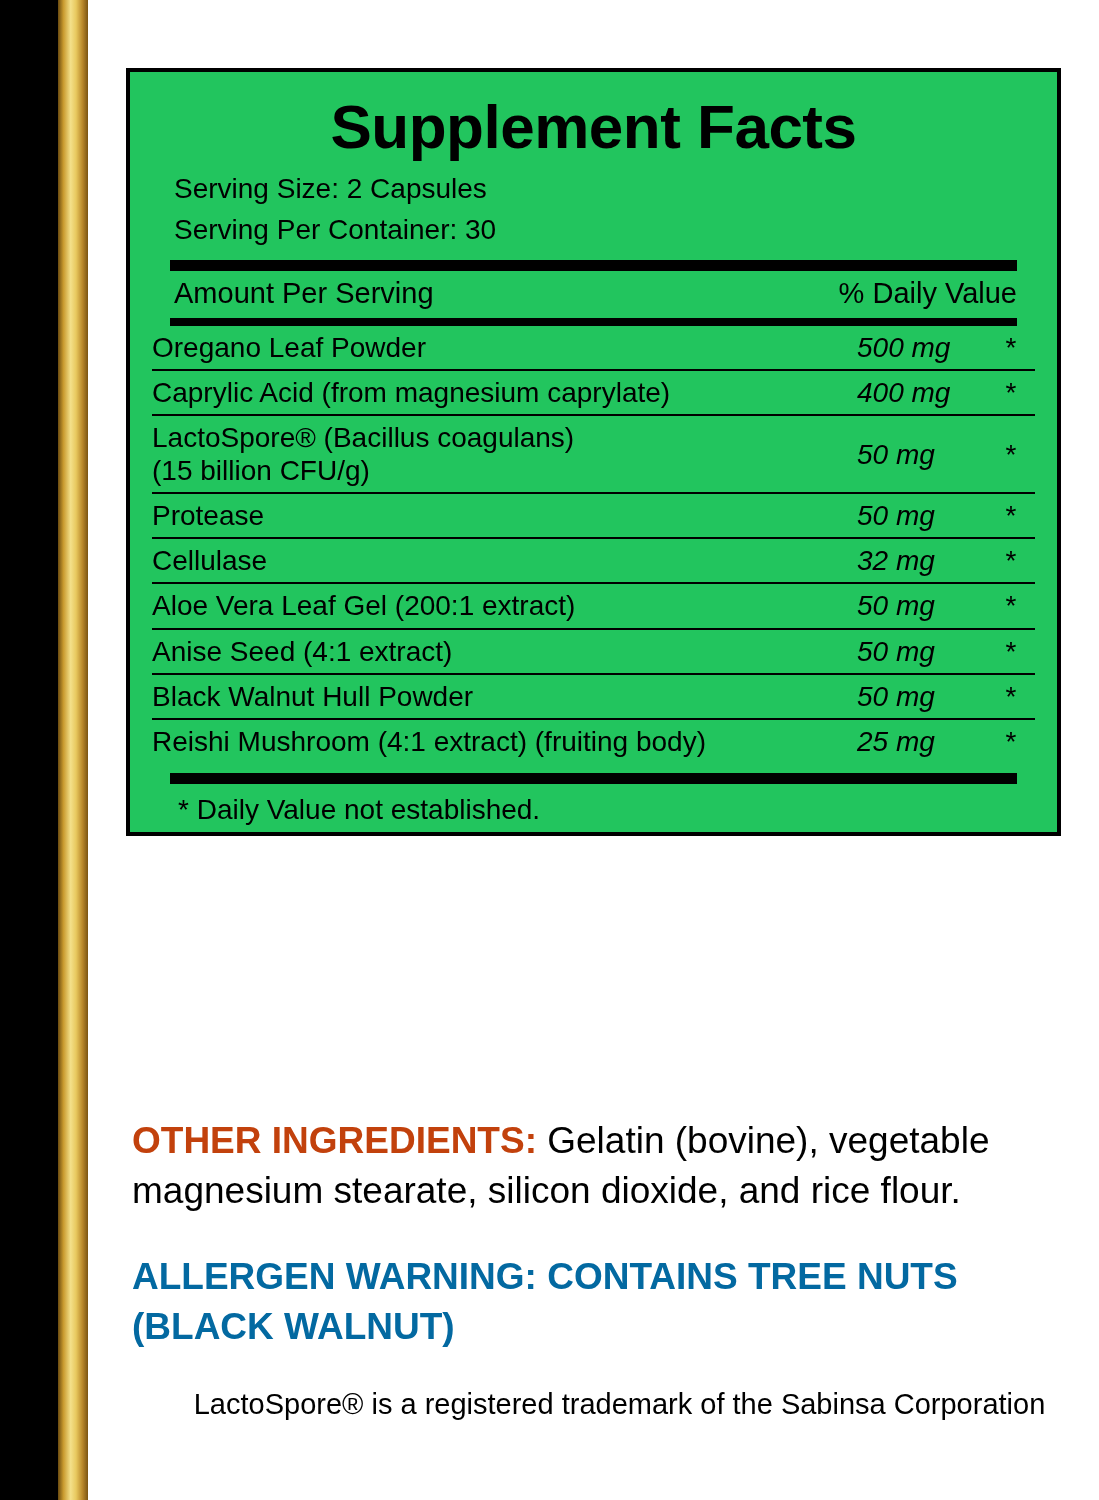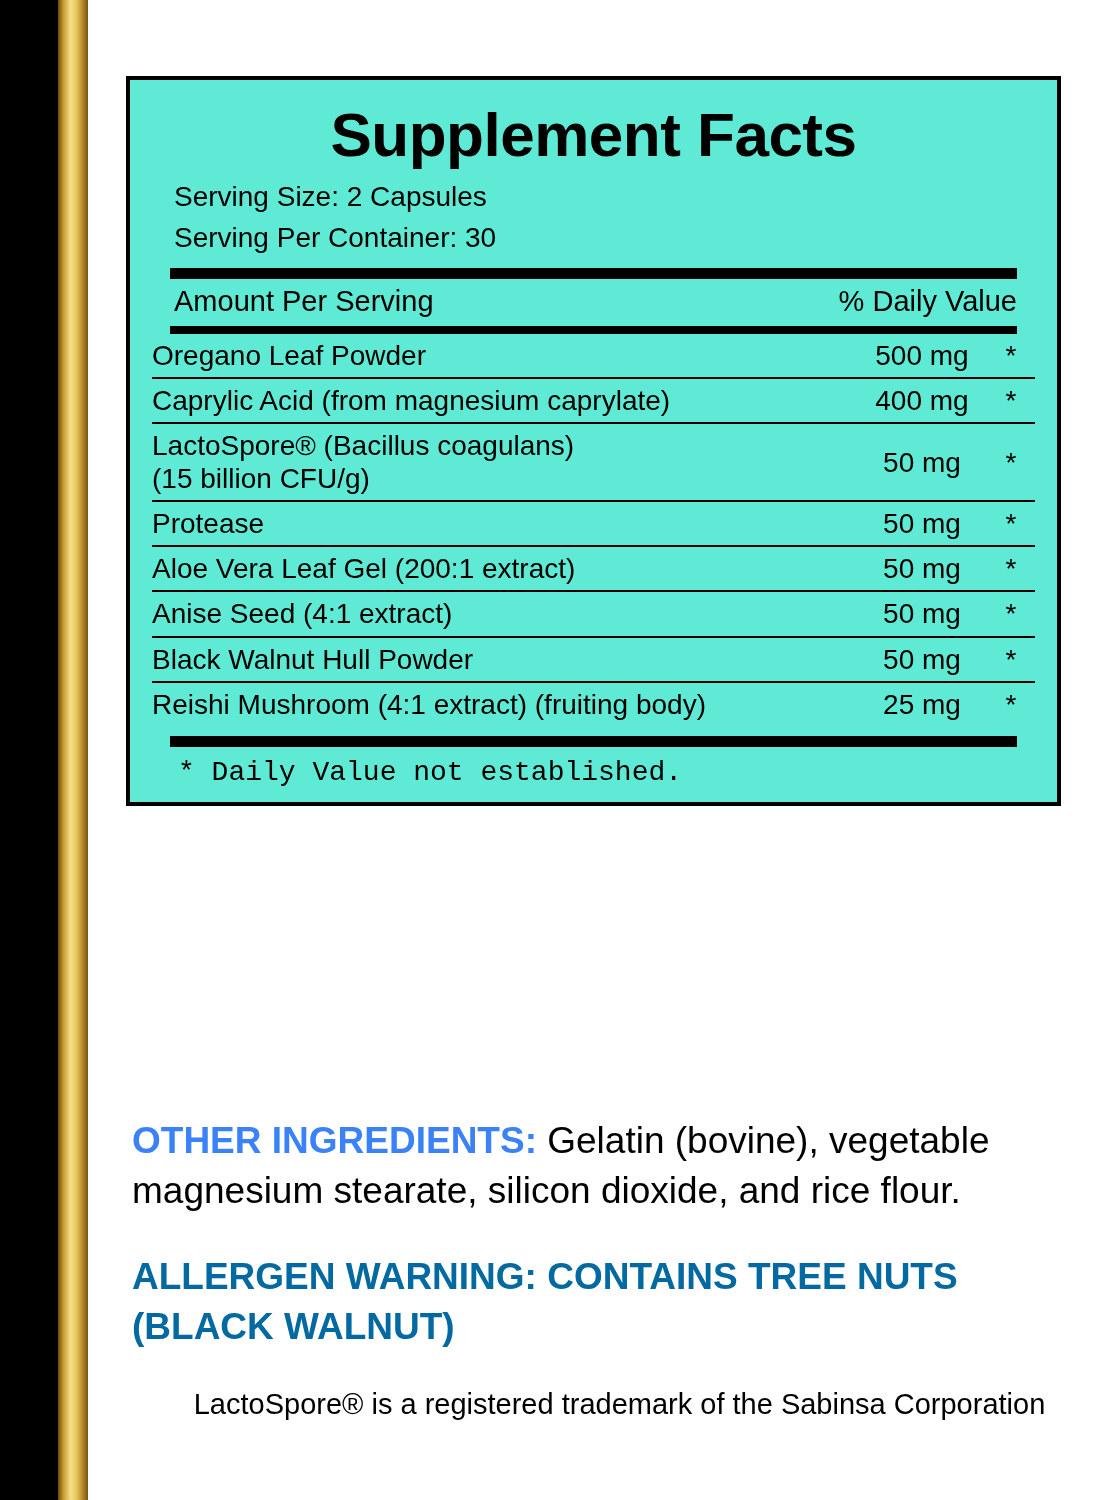--- a/index.html
+++ b/index.html
@@ -54,26 +54,26 @@
     left: 114px;
     top: 0;
     width: 985px;
     height: 1500px;
   }
 
   
   .sf-panel {
     position: absolute;
     left: 12px;
-    top: 76px;
+    top: 68px;
     width: 935px;
     border: 4px solid #000000;
-    background: #5eead4;
+    background: #22c55e;
     box-sizing: border-box;
-    padding: 14px 22px 14px 22px;
+    padding: 14px 22px 6px 22px;
   }
 
   .sf-title {
     font-size: 62px;
     font-weight: bold;
     text-align: center;
     letter-spacing: -0.5px;
     line-height: 1.05;
     margin: 8px 0 10px 0;
   }
@@ -117,51 +117,51 @@
   }
   table.ing tr:last-child td {
     border-bottom: none;
   }
   td.ing-name {
     padding-left: 22px;
     white-space: nowrap;
     margin-left: 28px;
   }
   td.ing-amt {
-    text-align: center;
+    text-align: left;
     white-space: nowrap;
     padding-right: 14px;
     width: 130px;
+    font-style: italic;
   }
   td.ing-dv {
     text-align: center;
     width: 48px;
     padding-right: 18px;
   }
   .sub-line {
     display: block;
   }
 
   .footnote {
     font-size: 28px;
     padding: 10px 0 0 26px;
-    font-family: Liberation Mono, monospace;
   }
 
   
   .other-ing {
     position: absolute;
     left: 18px;
     top: 1116px;
     width: 960px;
     font-size: 37px;
     line-height: 1.35;
   }
   .label-gold {
-    color: #3b82f6;
+    color: #c2410c;
     font-weight: bold;
   }
 
   .allergen {
     position: absolute;
     left: 18px;
     top: 1252px;
     width: 960px;
     font-size: 37px;
     line-height: 1.35;
@@ -219,20 +219,25 @@
             <td class="ing-name"><span>LactoSpore® (Bacillus coagulans)</span><span class="sub-line">(15 billion CFU/g)</span></td>
             <td class="ing-amt">50 mg</td>
             <td class="ing-dv">*</td>
           </tr>
           <tr>
             <td class="ing-name"><span>Protease</span></td>
             <td class="ing-amt">50 mg</td>
             <td class="ing-dv">*</td>
           </tr>
           <tr>
+            <td class="ing-name"><span>Cellulase</span></td>
+            <td class="ing-amt">32 mg</td>
+            <td class="ing-dv">*</td>
+          </tr>
+          <tr>
             <td class="ing-name"><span>Aloe Vera Leaf Gel (200:1 extract)</span></td>
             <td class="ing-amt">50 mg</td>
             <td class="ing-dv">*</td>
           </tr>
           <tr>
             <td class="ing-name"><span>Anise Seed (4:1 extract)</span></td>
             <td class="ing-amt">50 mg</td>
             <td class="ing-dv">*</td>
           </tr>
           <tr>

